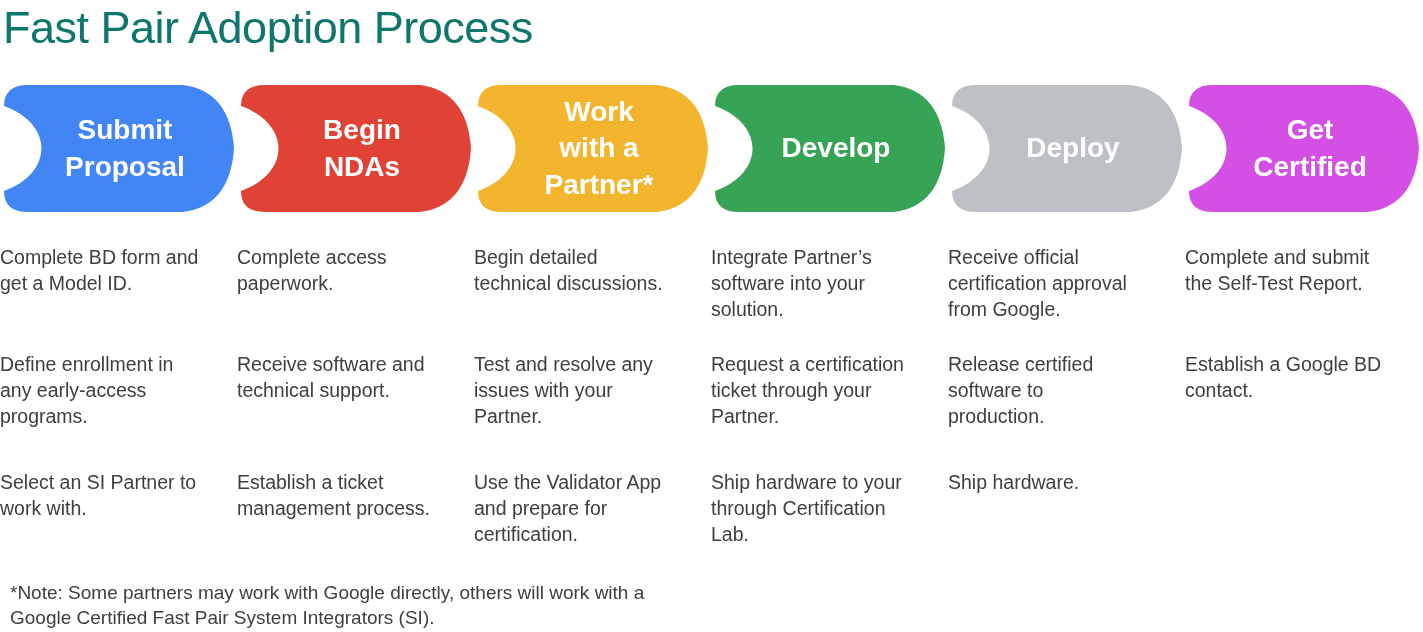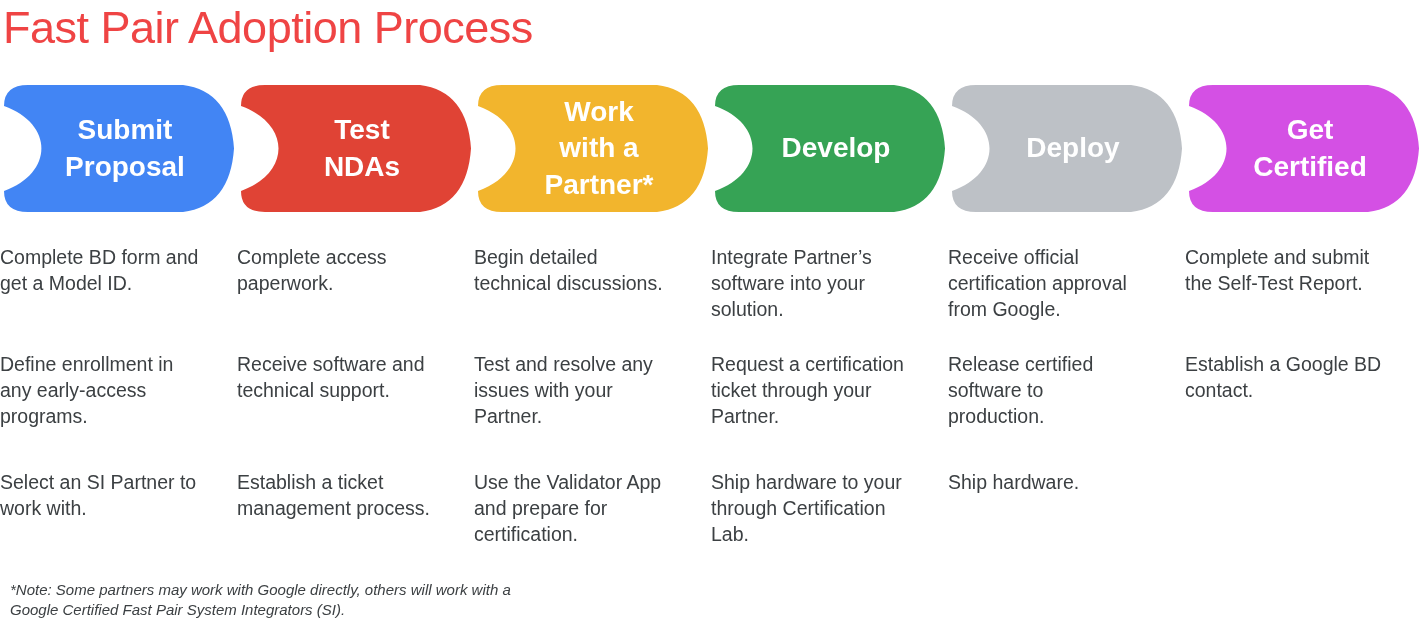--- a/index.html
+++ b/index.html
@@ -14,21 +14,21 @@
     height: 632px;
     background: #ffffff;
     overflow: hidden;
   }
   .page-title {
     position: absolute;
     top: 2px;
     left: 3px;
     font-size: 45px;
     font-weight: 400;
-    color: #ef4444;
+    color: #0f766e;
     letter-spacing: -0.5px;
     white-space: nowrap;
   }
   .stages-row {
     position: absolute;
     top: 85px;
     left: 0;
     display: flex;
     gap: 3px;
   }
@@ -66,25 +66,24 @@
     padding-right: 14px;
     font-size: 19.5px;
     line-height: 1.33;
     color: #3c4043;
     white-space: pre-line;
   }
   .footnote {
     position: absolute;
     top: 580px;
     left: 10px;
-    font-size: 15px;
+    font-size: 19px;
     line-height: 1.33;
     color: #3c4043;
     white-space: pre-line;
-    font-style: italic;
   }
 </style>
 </head>
 <body>
 
 <div class="canvas">
 
   <h1 class="page-title">Fast Pair Adoption Process</h1>
 
   <div class="stages-row">
@@ -94,21 +93,21 @@
         <path d="M 28 0 L 183 0 Q 230 6 234 63.5 Q 230 121 183 127 L 28 127 Q 4 127 4 106 C 54 88 54 39 4 21 Q 4 0 28 0 Z" fill="#4285F4"></path>
       </svg>
       <div class="stage-label">Submit
 Proposal</div>
     </div>
 
     <div class="stage">
       <svg viewBox="0 0 234 127">
         <path d="M 28 0 L 183 0 Q 230 6 234 63.5 Q 230 121 183 127 L 28 127 Q 4 127 4 106 C 54 88 54 39 4 21 Q 4 0 28 0 Z" fill="#E04335"></path>
       </svg>
-      <div class="stage-label">Test
+      <div class="stage-label">Begin
 NDAs</div>
     </div>
 
     <div class="stage">
       <svg viewBox="0 0 234 127">
         <path d="M 28 0 L 183 0 Q 230 6 234 63.5 Q 230 121 183 127 L 28 127 Q 4 127 4 106 C 54 88 54 39 4 21 Q 4 0 28 0 Z" fill="#F2B52D"></path>
       </svg>
       <div class="stage-label">Work
 with a
 Partner*</div>

